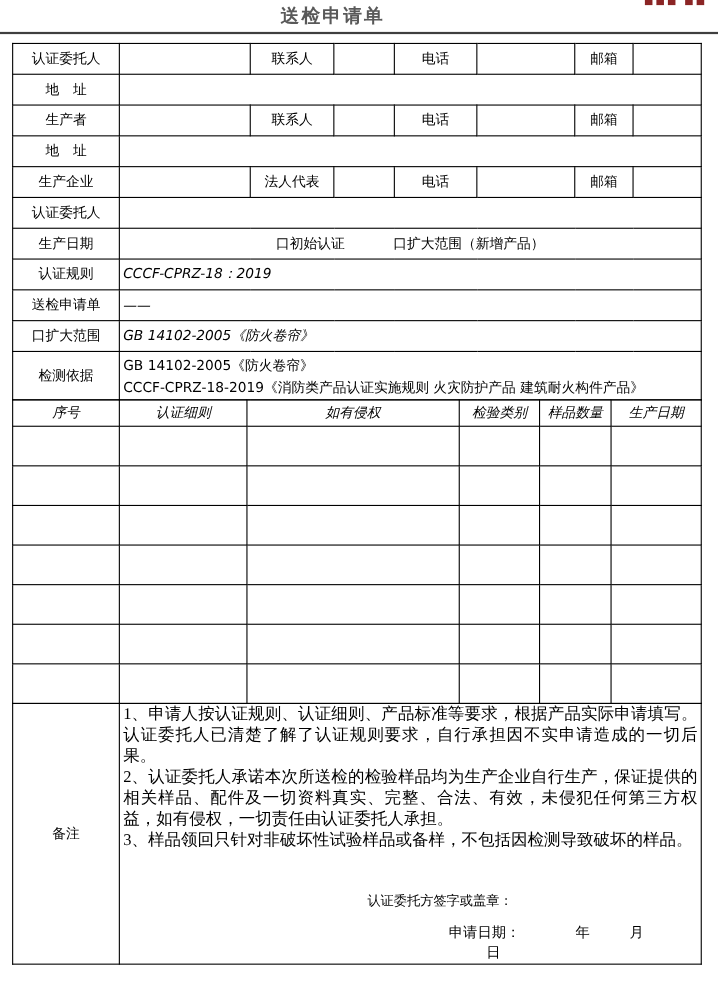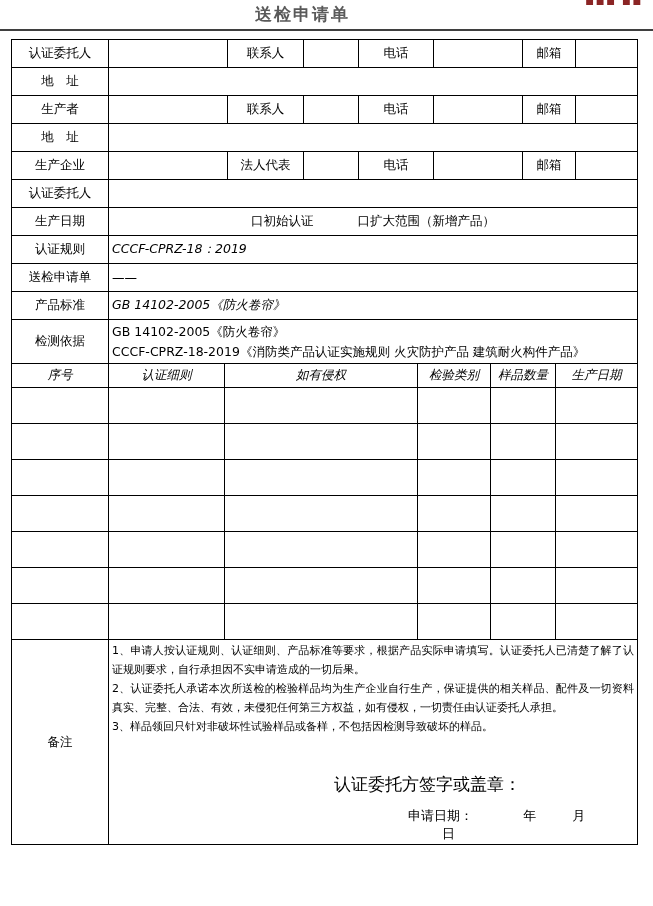--- a/index.html
+++ b/index.html
@@ -27,23 +27,23 @@
   }
   .lbl{text-align:center;}
   .h28{height:28px;} .h44{height:44px;} .h29{height:29px;}
   .hdr-row{height:24px;font-style:italic;} .empty-row{height:36px;}
   .center-val{padding-right:95px;font-style:italic;}
   .apply-type{text-align:center;padding-right:30px;}
   .apply-type .opt{display:inline-block;}
   .apply-type .opt + .opt{margin-left:40px;}
   .left-val{text-align:left;padding-left:6px;line-height:1.55;}
   .remarks-cell{vertical-align:top;padding:7px 9px 6px 9px;}
-  .remarks-cell p{margin:0;font-size:11px;line-height:19px;text-align:justify;}
+  .remarks-cell p{margin:0;font-size:15px;line-height:19px;text-align:justify;font-family:Liberation Serif, serif;}
   .remarks-label{text-align:center;vertical-align:middle;}
-  .sig-line1{margin:37px 0 0 222px;font-size:17px;}
+  .sig-line1{margin:37px 0 0 222px;font-size:12px;}
   .sig-line2{margin:11px 0 0 296px;font-size:13px;}
   .sig-line2 .gap-y{margin-left:46px;}
   .sig-line2 .gap-m{margin-left:32px;}
   .sig-line2 .gap-d{margin-left:34px;}
 </style>
 </head>
 <body>
 
 <div class="logo-fragment" style="color: rgb(139, 37, 37);">■■■ ■■</div>
 
@@ -113,21 +113,21 @@
   </tr>
   <tr class="h28">
     <td class="lbl">认证规则</td>
     <td colspan="7" class="center-val">CCCF-CPRZ-18：2019</td>
   </tr>
   <tr class="h28">
     <td class="lbl">送检申请单</td>
     <td colspan="7" class="center-val">——</td>
   </tr>
   <tr class="h28">
-    <td class="lbl">产品标准</td>
+    <td class="lbl">口扩大范围</td>
     <td colspan="7" class="center-val">GB 14102-2005《防火卷帘》</td>
   </tr>
   <tr class="h44">
     <td class="lbl">检测依据</td>
     <td colspan="7" class="left-val">
       <div>GB 14102-2005《防火卷帘》</div>
       <div>CCCF-CPRZ-18-2019《消防类产品认证实施规则 火灾防护产品 建筑耐火构件产品》</div>
     </td>
   </tr>
 </tbody>

